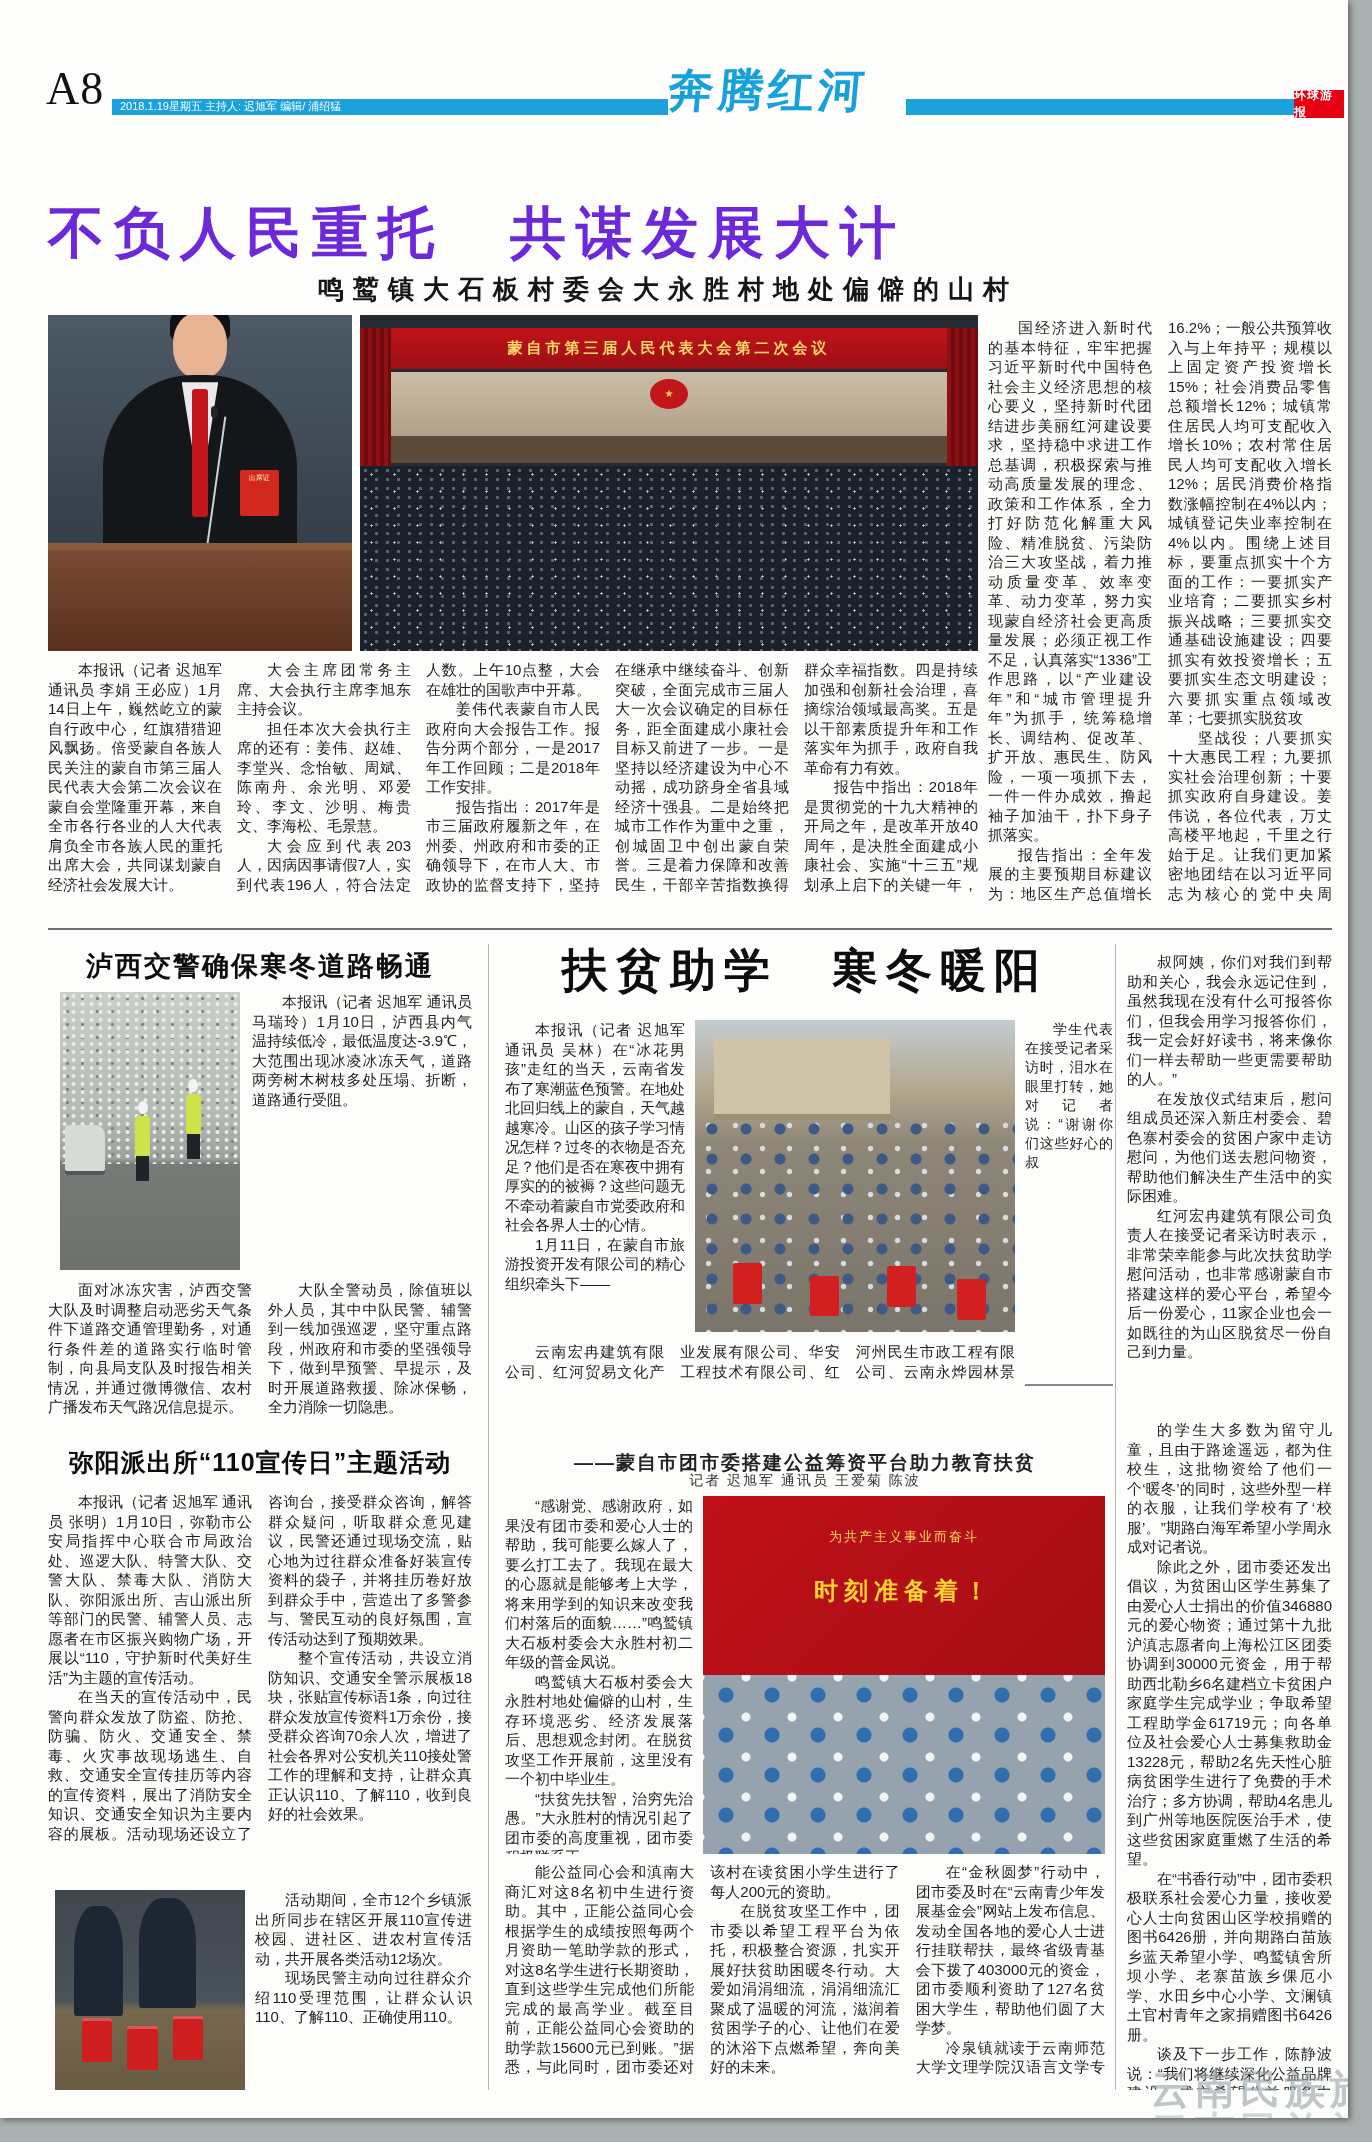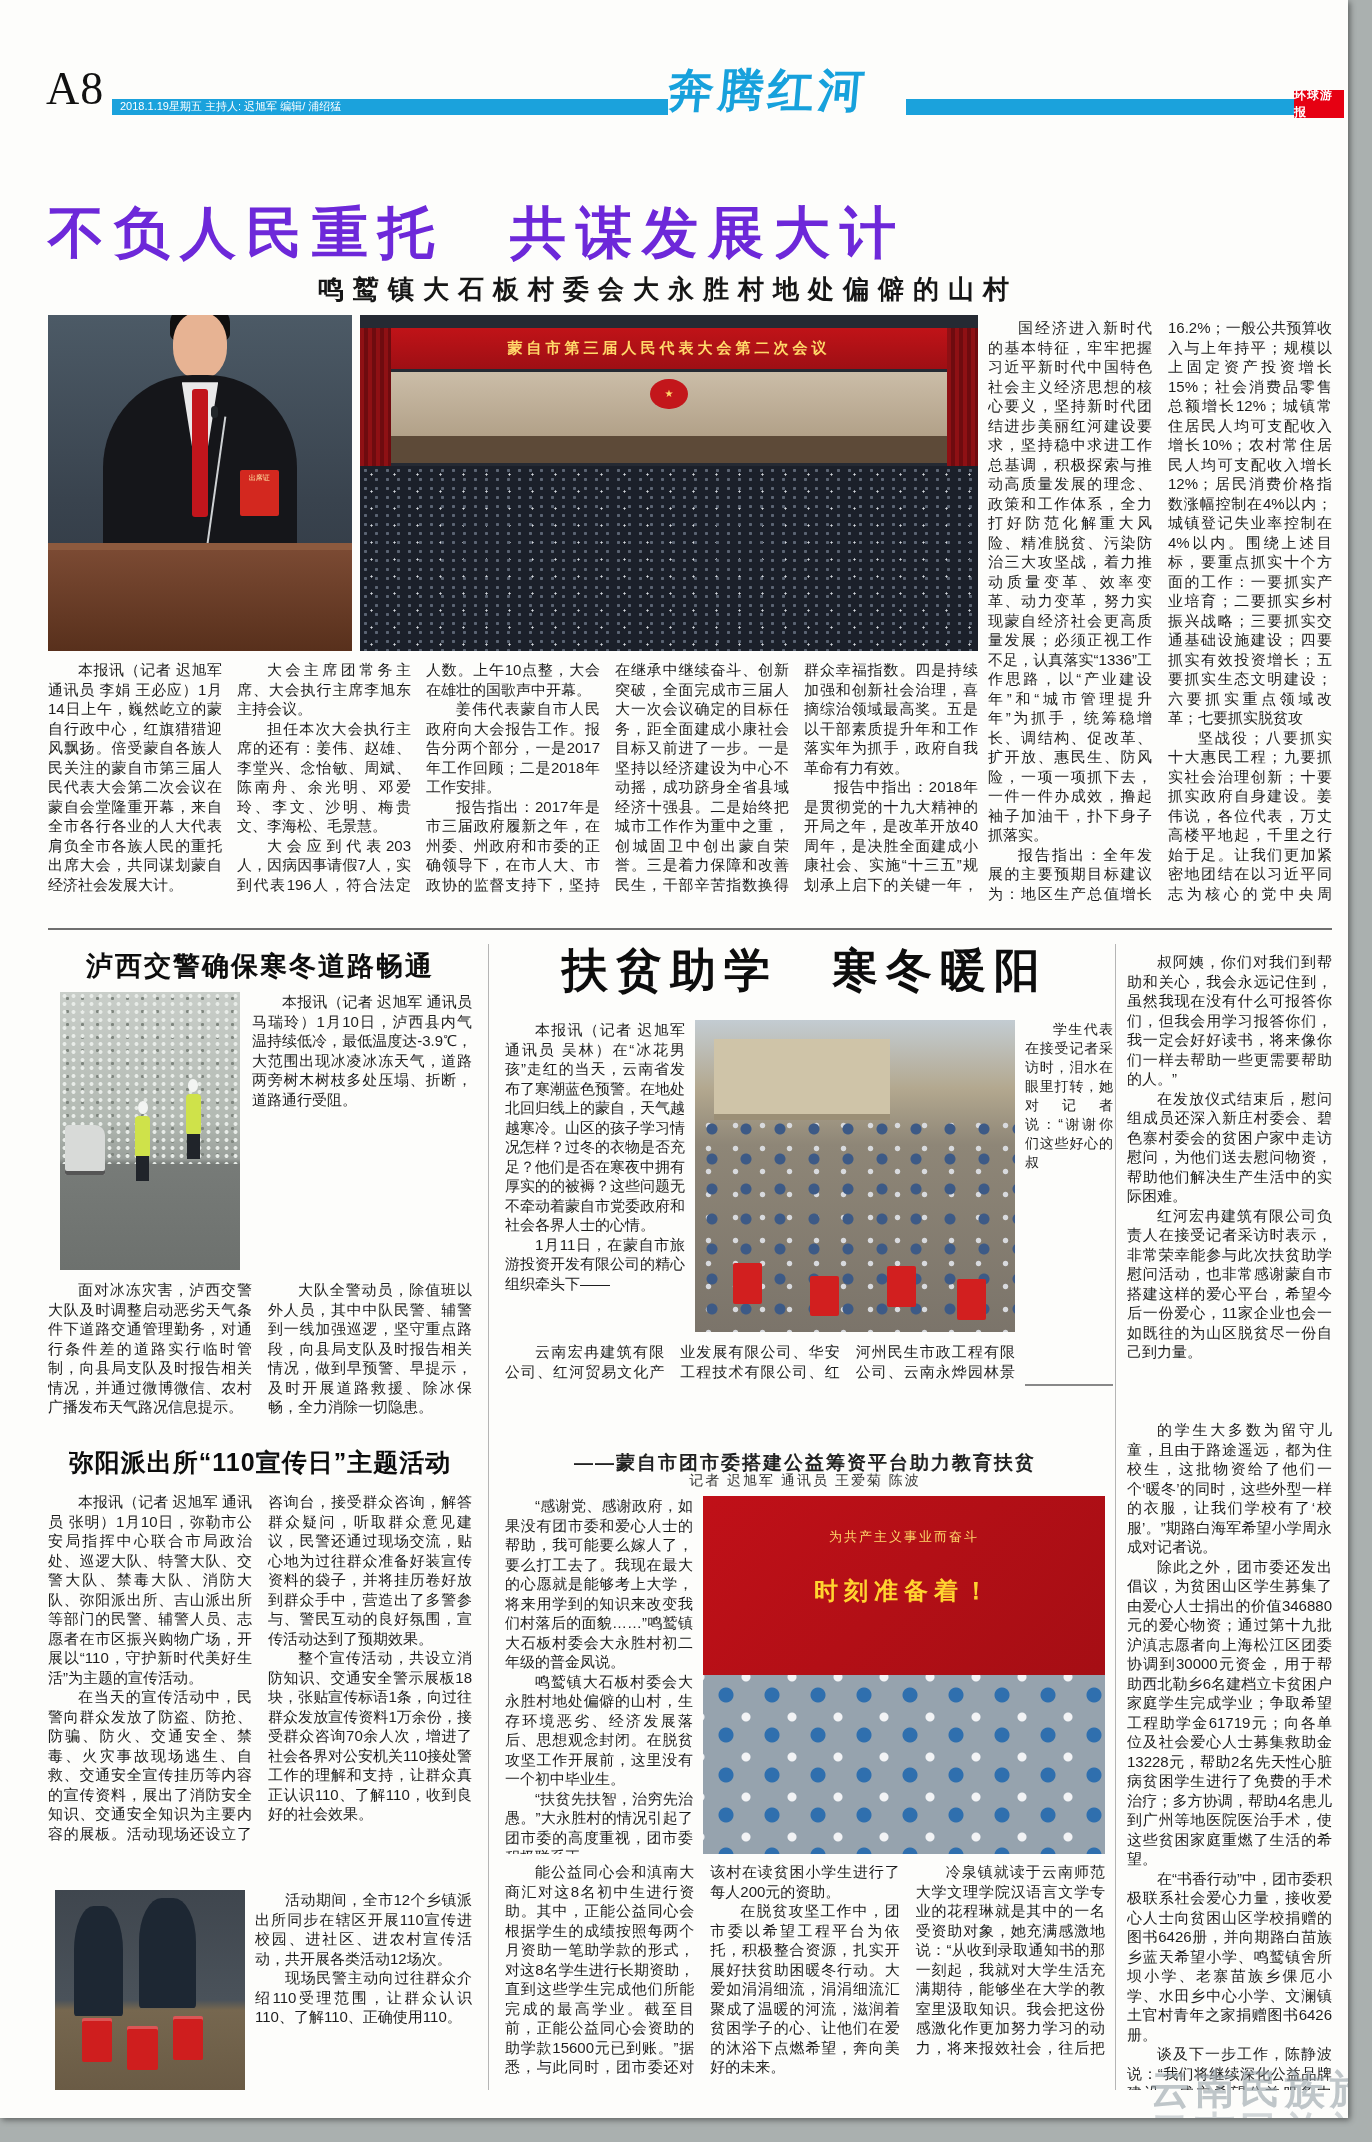--- a/index.html
+++ b/index.html
@@ -176,21 +176,21 @@
             <div class="pants"></div>
             <div class="hat"></div>
         </div>
       </div>
     </div>
     <div class="abs txt" style="left:252px;top:992px;width:220px;height:278px;">
         <p>本报讯（记者 迟旭军 通讯员 马瑞玲）1月10日，泸西县内气温持续低冷，最低温度达-3.9℃，大范围出现冰凌冰冻天气，道路两旁树木树枝多处压塌、折断，道路通行受阻。</p>
       </div>
     <div class="abs txt cols2" style="left:48px;top:1280px;width:424px;height:152px;">
         <p>面对冰冻灾害，泸西交警大队及时调整启动恶劣天气条件下道路交通管理勤务，对通行条件差的道路实行临时管制，向县局支队及时报告相关情况，并通过微博微信、农村广播发布天气路况信息提示。</p>
-        <p>大队全警动员，除值班以外人员，其中中队民警、辅警到一线加强巡逻，坚守重点路段，向县局支队及时报告相关情况，做到早预警、早提示，及时开展道路救援、除冰保畅，全力消除一切隐患。</p>
+        <p>大队全警动员，除值班以外人员，其中中队民警、辅警到一线加强巡逻，坚守重点路段，州政府和市委的坚强领导下，做到早预警、早提示，及时开展道路救援、除冰保畅，全力消除一切隐患。</p>
       </div>
 
     <div class="abs h2" style="left:48px;top:1446px;width:424px;font-size:25px;letter-spacing:1px;">弥阳派出所“110宣传日”主题活动</div>
     <div class="abs txt cols2" style="left:48px;top:1492px;width:424px;height:388px;">
         <p>本报讯（记者 迟旭军 通讯员 张明）1月10日，弥勒市公安局指挥中心联合市局政治处、巡逻大队、特警大队、交警大队、禁毒大队、消防大队、弥阳派出所、吉山派出所等部门的民警、辅警人员、志愿者在市区振兴购物广场，开展以“110，守护新时代美好生活”为主题的宣传活动。</p>
         <p>在当天的宣传活动中，民警向群众发放了防盗、防抢、防骗、防火、交通安全、禁毒、火灾事故现场逃生、自救、交通安全宣传挂历等内容的宣传资料，展出了消防安全知识、交通安全知识为主要内容的展板。活动现场还设立了咨询台，接受群众咨询，解答群众疑问，听取群众意见建议，民警还通过现场交流，贴心地为过往群众准备好装宣传资料的袋子，并将挂历卷好放到群众手中，营造出了多警参与、警民互动的良好氛围，宣传活动达到了预期效果。</p>
         <p>整个宣传活动，共设立消防知识、交通安全警示展板18块，张贴宣传标语1条，向过往群众发放宣传资料1万余份，接受群众咨询70余人次，增进了社会各界对公安机关110接处警工作的理解和支持，让群众真正认识110、了解110，收到良好的社会效果。</p>
       </div>
 
     <div class="ph" style="left:55px;top:1890px;width:190px;height:200px;">
@@ -244,20 +244,21 @@
       <div class="hj-bg">
         <div class="hj-banner"></div>
         <div class="hj-small">为共产主义事业而奋斗</div>
         <div class="hj-big">时刻准备着！</div>
         <div class="hj-students"></div>
       </div>
     </div>
     <div class="abs txt cols3" style="left:505px;top:1862px;width:600px;height:228px;">
         <p>能公益同心会和滇南大商汇对这8名初中生进行资助。其中，正能公益同心会根据学生的成绩按照每两个月资助一笔助学款的形式，对这8名学生进行长期资助，直到这些学生完成他们所能完成的最高学业。截至目前，正能公益同心会资助的助学款15600元已到账。”据悉，与此同时，团市委还对该村在读贫困小学生进行了每人200元的资助。</p>
         <p>在脱贫攻坚工作中，团市委以希望工程平台为依托，积极整合资源，扎实开展好扶贫助困暖冬行动。大爱如涓涓细流，涓涓细流汇聚成了温暖的河流，滋润着贫困学子的心、让他们在爱的沐浴下点燃希望，奔向美好的未来。</p>
+        <p>在“金秋圆梦”行动中，团市委及时在“云南青少年发展基金会”网站上发布信息、发动全国各地的爱心人士进行挂联帮扶，最终省级青基会下拨了403000元的资金，团市委顺利资助了127名贫困大学生，帮助他们圆了大学梦。</p>
         <p>冷泉镇就读于云南师范大学文理学院汉语言文学专业的花程琳就是其中的一名受资助对象，她充满感激地说：“从收到录取通知书的那一刻起，我就对大学生活充满期待，能够坐在大学的教室里汲取知识。我会把这份感激化作更加努力学习的动力，将来报效社会，往后把他们对我的帮助同样帮助到更多的人。”</p>
       </div>
 
     <div class="abs txt" style="left:1127px;top:952px;width:205px;height:420px;">
         <p>叔阿姨，你们对我们到帮助和关心，我会永远记住到，虽然我现在没有什么可报答你们，但我会用学习报答你们，我一定会好好读书，将来像你们一样去帮助一些更需要帮助的人。”</p>
         <p>在发放仪式结束后，慰问组成员还深入新庄村委会、碧色寨村委会的贫困户家中走访慰问，为他们送去慰问物资，帮助他们解决生产生活中的实际困难。</p>
         <p>红河宏冉建筑有限公司负责人在接受记者采访时表示，非常荣幸能参与此次扶贫助学慰问活动，也非常感谢蒙自市搭建这样的爱心平台，希望今后一份爱心，11家企业也会一如既往的为山区脱贫尽一份自己到力量。</p>
       </div>
     <div class="abs txt" style="left:1127px;top:1420px;width:205px;height:670px;">
         <p>的学生大多数为留守儿童，且由于路途遥远，都为住校生，这批物资给了他们一个‘暖冬’的同时，这些外型一样的衣服，让我们学校有了‘校服’。”期路白海军希望小学周永成对记者说。</p>

